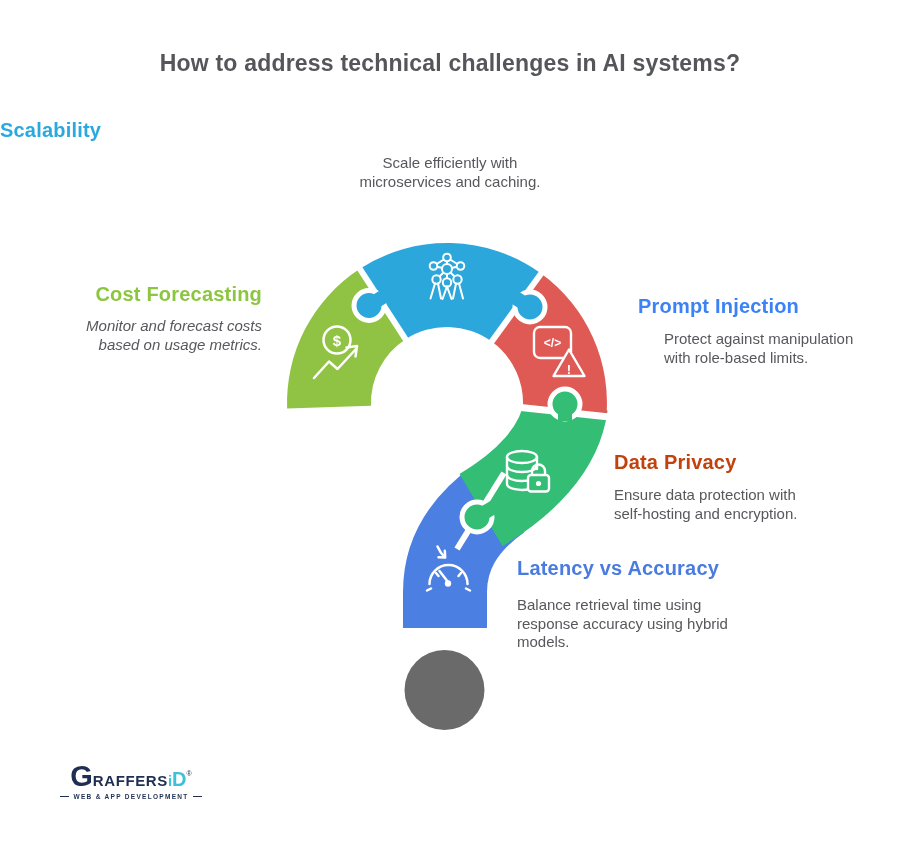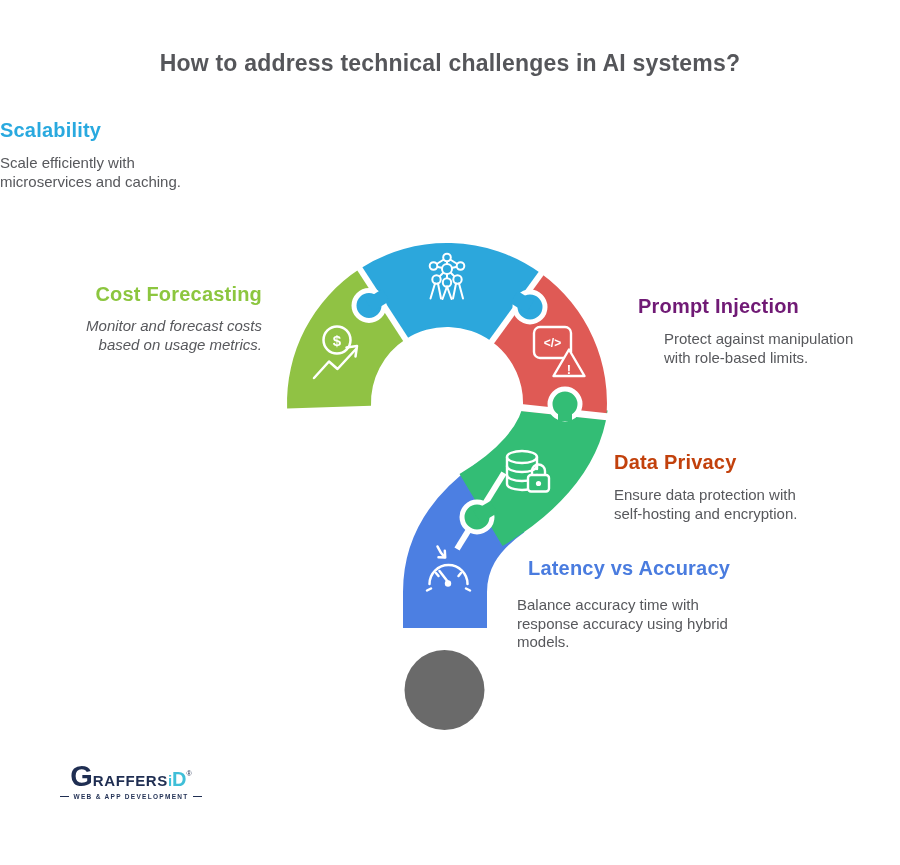--- a/index.html
+++ b/index.html
@@ -2,30 +2,30 @@
 <html><head>
 <meta charset="utf-8">
 <style>
   html,body{margin:0;padding:0;background:#ffffff;width:900px;height:865px;overflow:hidden;
             font-family:"Liberation Sans", sans-serif;}
   .stage{position:relative;width:900px;height:832px;background:#fff;}
   .abs{position:absolute;}
   .title{left:0;right:0;top:50px;text-align:center;font-size:23px;font-weight:bold;color:#55565A;letter-spacing:.2px;}
   .heading{font-size:20px;font-weight:bold;letter-spacing:.2px;}
   .body-text{font-size:15px;line-height:18.5px;color:#57585C;}
-  .c-scal{color:#29A9DF}.c-cost{color:#8CC63F}.c-prompt{color:#701a75}.c-priv{color:#c2410c}.c-lat{color:#4A7CDF}
+  .c-scal{color:#29A9DF}.c-cost{color:#8CC63F}.c-prompt{color:#3b82f6}.c-priv{color:#c2410c}.c-lat{color:#4A7CDF}
   .blk-scal-h{left:0;right:0;top:119px;}
-  .blk-scal-b{left:0;right:0;top:154px;}
+  .blk-scal-b{left:0;right:0;top:154px;text-align:center;}
   .blk-cost-h{left:40px;width:222px;top:283px;text-align:right;}
   .blk-cost-b{left:40px;width:222px;top:317px;text-align:right;font-style:italic;}
   .blk-prompt-h{left:638px;width:240px;top:295px;text-align:left;}
   .blk-prompt-b{left:664px;width:240px;top:330px;text-align:left;}
   .blk-priv-h{left:614px;width:240px;top:451px;text-align:left;}
   .blk-priv-b{left:614px;width:240px;top:486px;text-align:left;}
-  .blk-lat-h{left:528px;width:250px;top:557px;text-align:left;}
+  .blk-lat-h{left:517px;width:250px;top:557px;text-align:left;}
   .blk-lat-b{left:517px;width:235px;top:596px;text-align:left;}
   .logo{left:66px;top:762px;width:130px;display:flex;flex-direction:column;align-items:center;}
   .logo-row{display:flex;align-items:baseline;line-height:1;}
   .logo-g{font-size:29px;font-weight:800;color:#1F2E52;}
   .logo-raffers{font-size:15px;font-weight:800;color:#1F2E52;letter-spacing:.6px;}
   .logo-i{font-size:15px;font-weight:800;color:#3FBFD8;}
   .logo-d{font-size:20px;font-weight:800;color:#3FBFD8;}
   .logo-reg{font-size:7px;color:#1F2E52;vertical-align:super;position:relative;top:-10px;}
   .logo-tagline{margin-top:2px;display:flex;align-items:center;gap:4px;font-size:6.5px;font-weight:bold;
                 color:#1F2E52;letter-spacing:1.3px;white-space:nowrap;}
@@ -151,21 +151,21 @@
   </div>
 
   <div class="abs heading c-priv blk-priv-h">Data Privacy</div>
   <div class="abs body-text blk-priv-b">
     <div>Ensure data protection with</div>
     <div>self-hosting and encryption.</div>
   </div>
 
   <div class="abs heading c-lat blk-lat-h">Latency vs Accuracy</div>
   <div class="abs body-text blk-lat-b">
-    <div>Balance accuracy time with</div>
+    <div>Balance retrieval time using</div>
     <div>response accuracy using hybrid</div>
     <div>models.</div>
   </div>
 
   <div class="abs logo">
     <div class="logo-row">
       <span class="logo-g">G</span>
         <span class="logo-raffers">RAFFERS</span>
         <span class="logo-i">i</span>
         <span class="logo-d">D</span>

